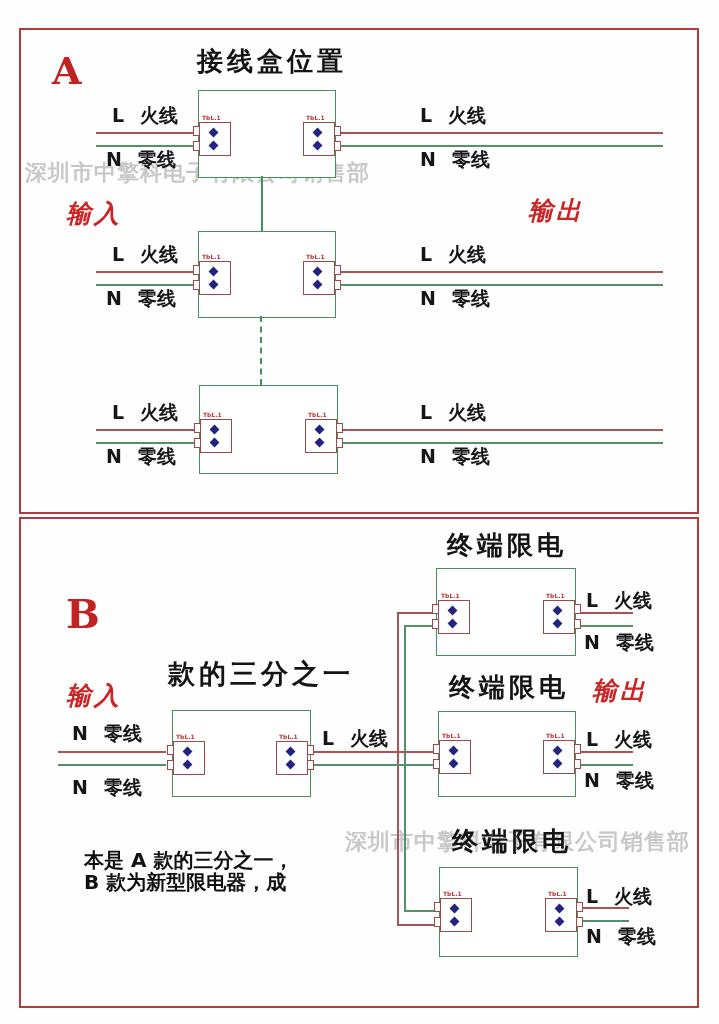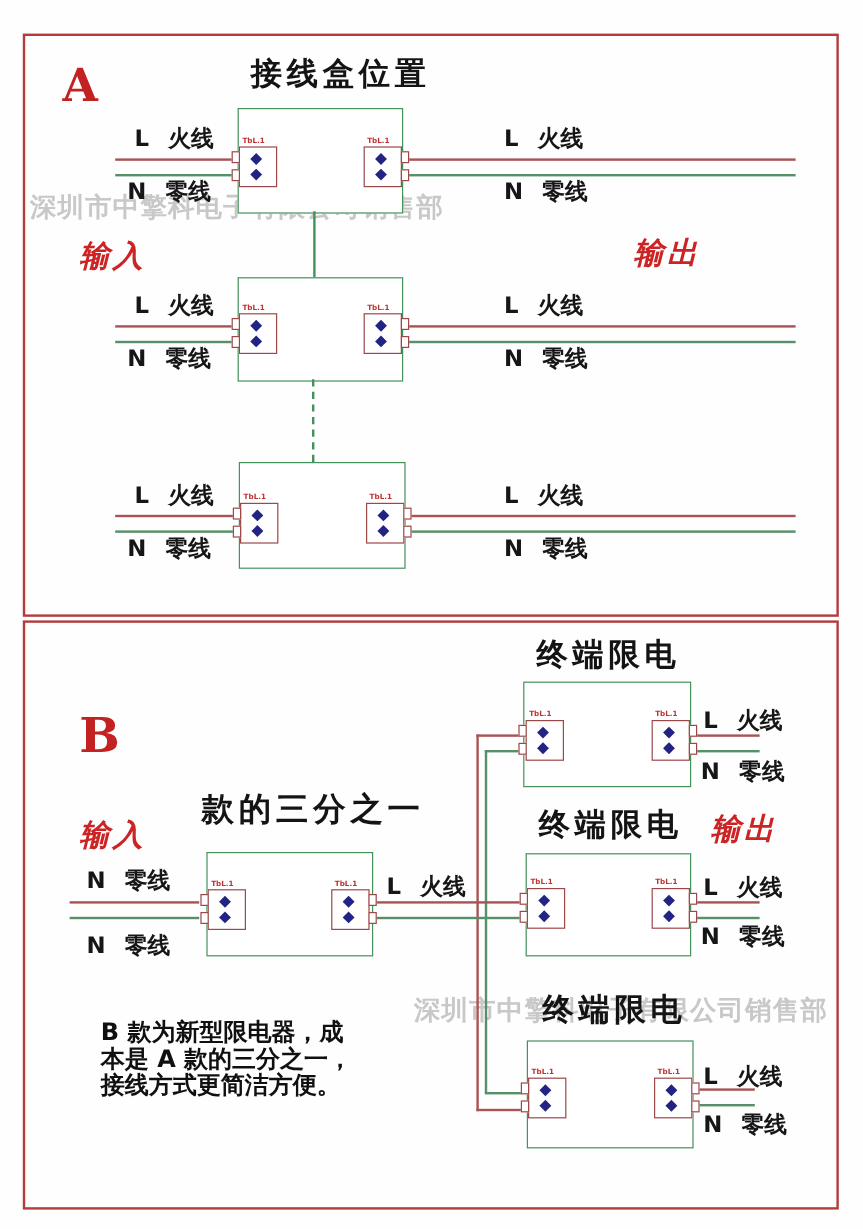--- a/index.html
+++ b/index.html
@@ -43,21 +43,21 @@
           line-height:22px; white-space:nowrap; }
 </style>
 </head>
 <body>
 
 <div class="page">
 
   <div class="frame" style="left:19px;top:28px;width:676px;height:482px;"></div>
 
   <div class="slabel" style="left:52px;top:48px;font-size:38px;">A</div>
-  <div class="title t-big" style="left:197px;top:44px;margin-left:12px;">接线盒位置</div>
+  <div class="title t-big" style="left:197px;top:44px;">接线盒位置</div>
   <div class="wm" style="left:25px;top:158px;">深圳市中擎科电子有限公司销售部</div>
   <div class="rmark" style="left:66px;top:197px;">输入</div>
   <div class="rmark" style="left:528px;top:194px;">输出</div>
 
   <div class="unit" style="left:198px;top:90px;width:136px;height:86px;"></div>
   <div class="wire live" style="left:96px;top:132px;width:104px;"></div>
   <div class="wire neutral" style="left:96px;top:145px;width:104px;"></div>
   <div class="wire live" style="left:333px;top:132px;width:330px;"></div>
   <div class="wire neutral" style="left:333px;top:145px;width:330px;"></div>
   <div class="conn tl" style="left:199px;top:122px;">
@@ -136,23 +136,22 @@
   <div class="slabel" style="left:66px;top:590px;font-size:40px;">B</div>
   <div class="title t-big" style="left:447px;top:528px;">终端限电</div>
   <div class="title t-big" style="left:168px;top:656px;font-size:27px;">款的三分之一</div>
   <div class="title t-big" style="left:449px;top:670px;">终端限电</div>
   <div class="rmark" style="left:66px;top:679px;">输入</div>
   <div class="rmark" style="left:592px;top:674px;">输出</div>
   <div class="wm" style="left:345px;top:827px;">深圳市中擎科电子有限公司销售部</div>
   <div class="title t-big" style="left:452px;top:824px;">终端限电</div>
 
   <div class="note" style="left:84px;top:849px;">
+    <div>本是 A 款的三分之一，</div>
     <div>B 款为新型限电器，成</div>
-    <div>本是 A 款的三分之一，</div>
-    <div>接线方式更简洁方便。</div>
   </div>
 
   <div class="vbus live" style="left:397px;top:612px;height:314px;"></div>
   <div class="vbus neutral" style="left:404px;top:625px;height:286px;"></div>
   <div class="wire live" style="left:397px;top:612px;width:36px;"></div>
   <div class="wire neutral" style="left:404px;top:625px;width:29px;"></div>
   <div class="wire neutral" style="left:404px;top:910px;width:31px;"></div>
   <div class="wire live" style="left:397px;top:924px;width:38px;"></div>
 
   <div class="unit" style="left:172px;top:710px;width:137px;height:85px;"></div>

